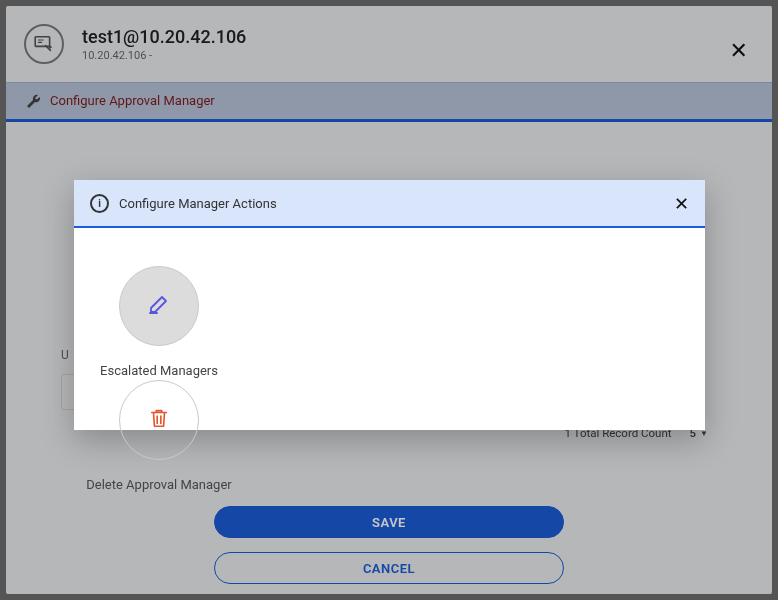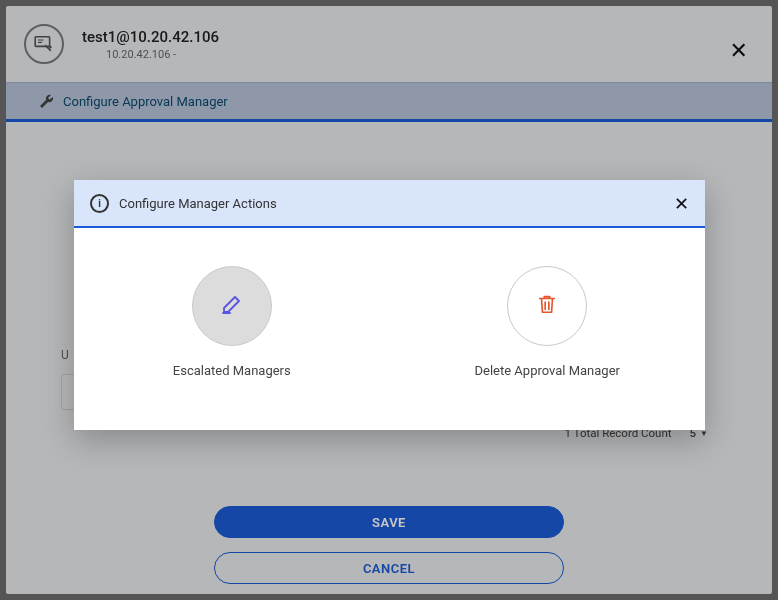--- a/index.html
+++ b/index.html
@@ -46,41 +46,40 @@
   .device-icon {
     width: 36px; height: 36px;
     border: 2px solid #7a7a7a;
     border-radius: 50%;
     display: flex;
     align-items: center;
     justify-content: center;
     margin-right: 18px;
   }
   .device-icon svg { width: 20px; height: 16px; }
-  .top-texts .t1 { font-size: 15px; color: #222; font-weight: 500; }
-  .top-texts .t2 { font-size: 11px; color: #666; margin-top: 2px; margin-left: 24px; }
+  .top-texts .t1 { font-size: 18px; color: #222; font-weight: 500; }
+  .top-texts .t2 { font-size: 11px; color: #666; margin-top: 2px; }
   .close-top {
     position: absolute;
     right: 24px; top: 34px;
     font-size: 22px;
     color: #111;
     cursor: pointer;
     line-height: 1;
   }
 
   .cfg-bar {
     position: relative;
     background: #b6c3d9;
     border-top: 1px solid #9fb0cc;
     border-bottom: 3px solid #1b5bd7;
-    padding: 10px 33px;
-    display: flex;
-    align-items: center;
+    padding: 10px 20px;
+    display: flex;
     font-size: 13px;
-    color: #0c4a6e;
+    color: #7f1d1d;
   }
   .cfg-bar .gear {
     width: 16px; height: 16px; margin-right: 8px;
   }
 
   .dim-overlay {
     position: absolute;
     inset: 0;
     background: rgba(0,0,0,0.22);
     pointer-events: none;
@@ -180,20 +179,21 @@
     top: 13px;
     font-size: 18px;
     color: #111;
     cursor: pointer;
   }
   .modal-body {
     display: flex;
     justify-content: space-around;
     align-items: flex-start;
     padding-top: 38px;
+    flex-direction: column;
   }
   .action {
     width: 170px;
     display: flex;
     flex-direction: column;
     align-items: center;
     cursor: pointer;
   }
   .action .circle {
     width: 78px; height: 78px;

